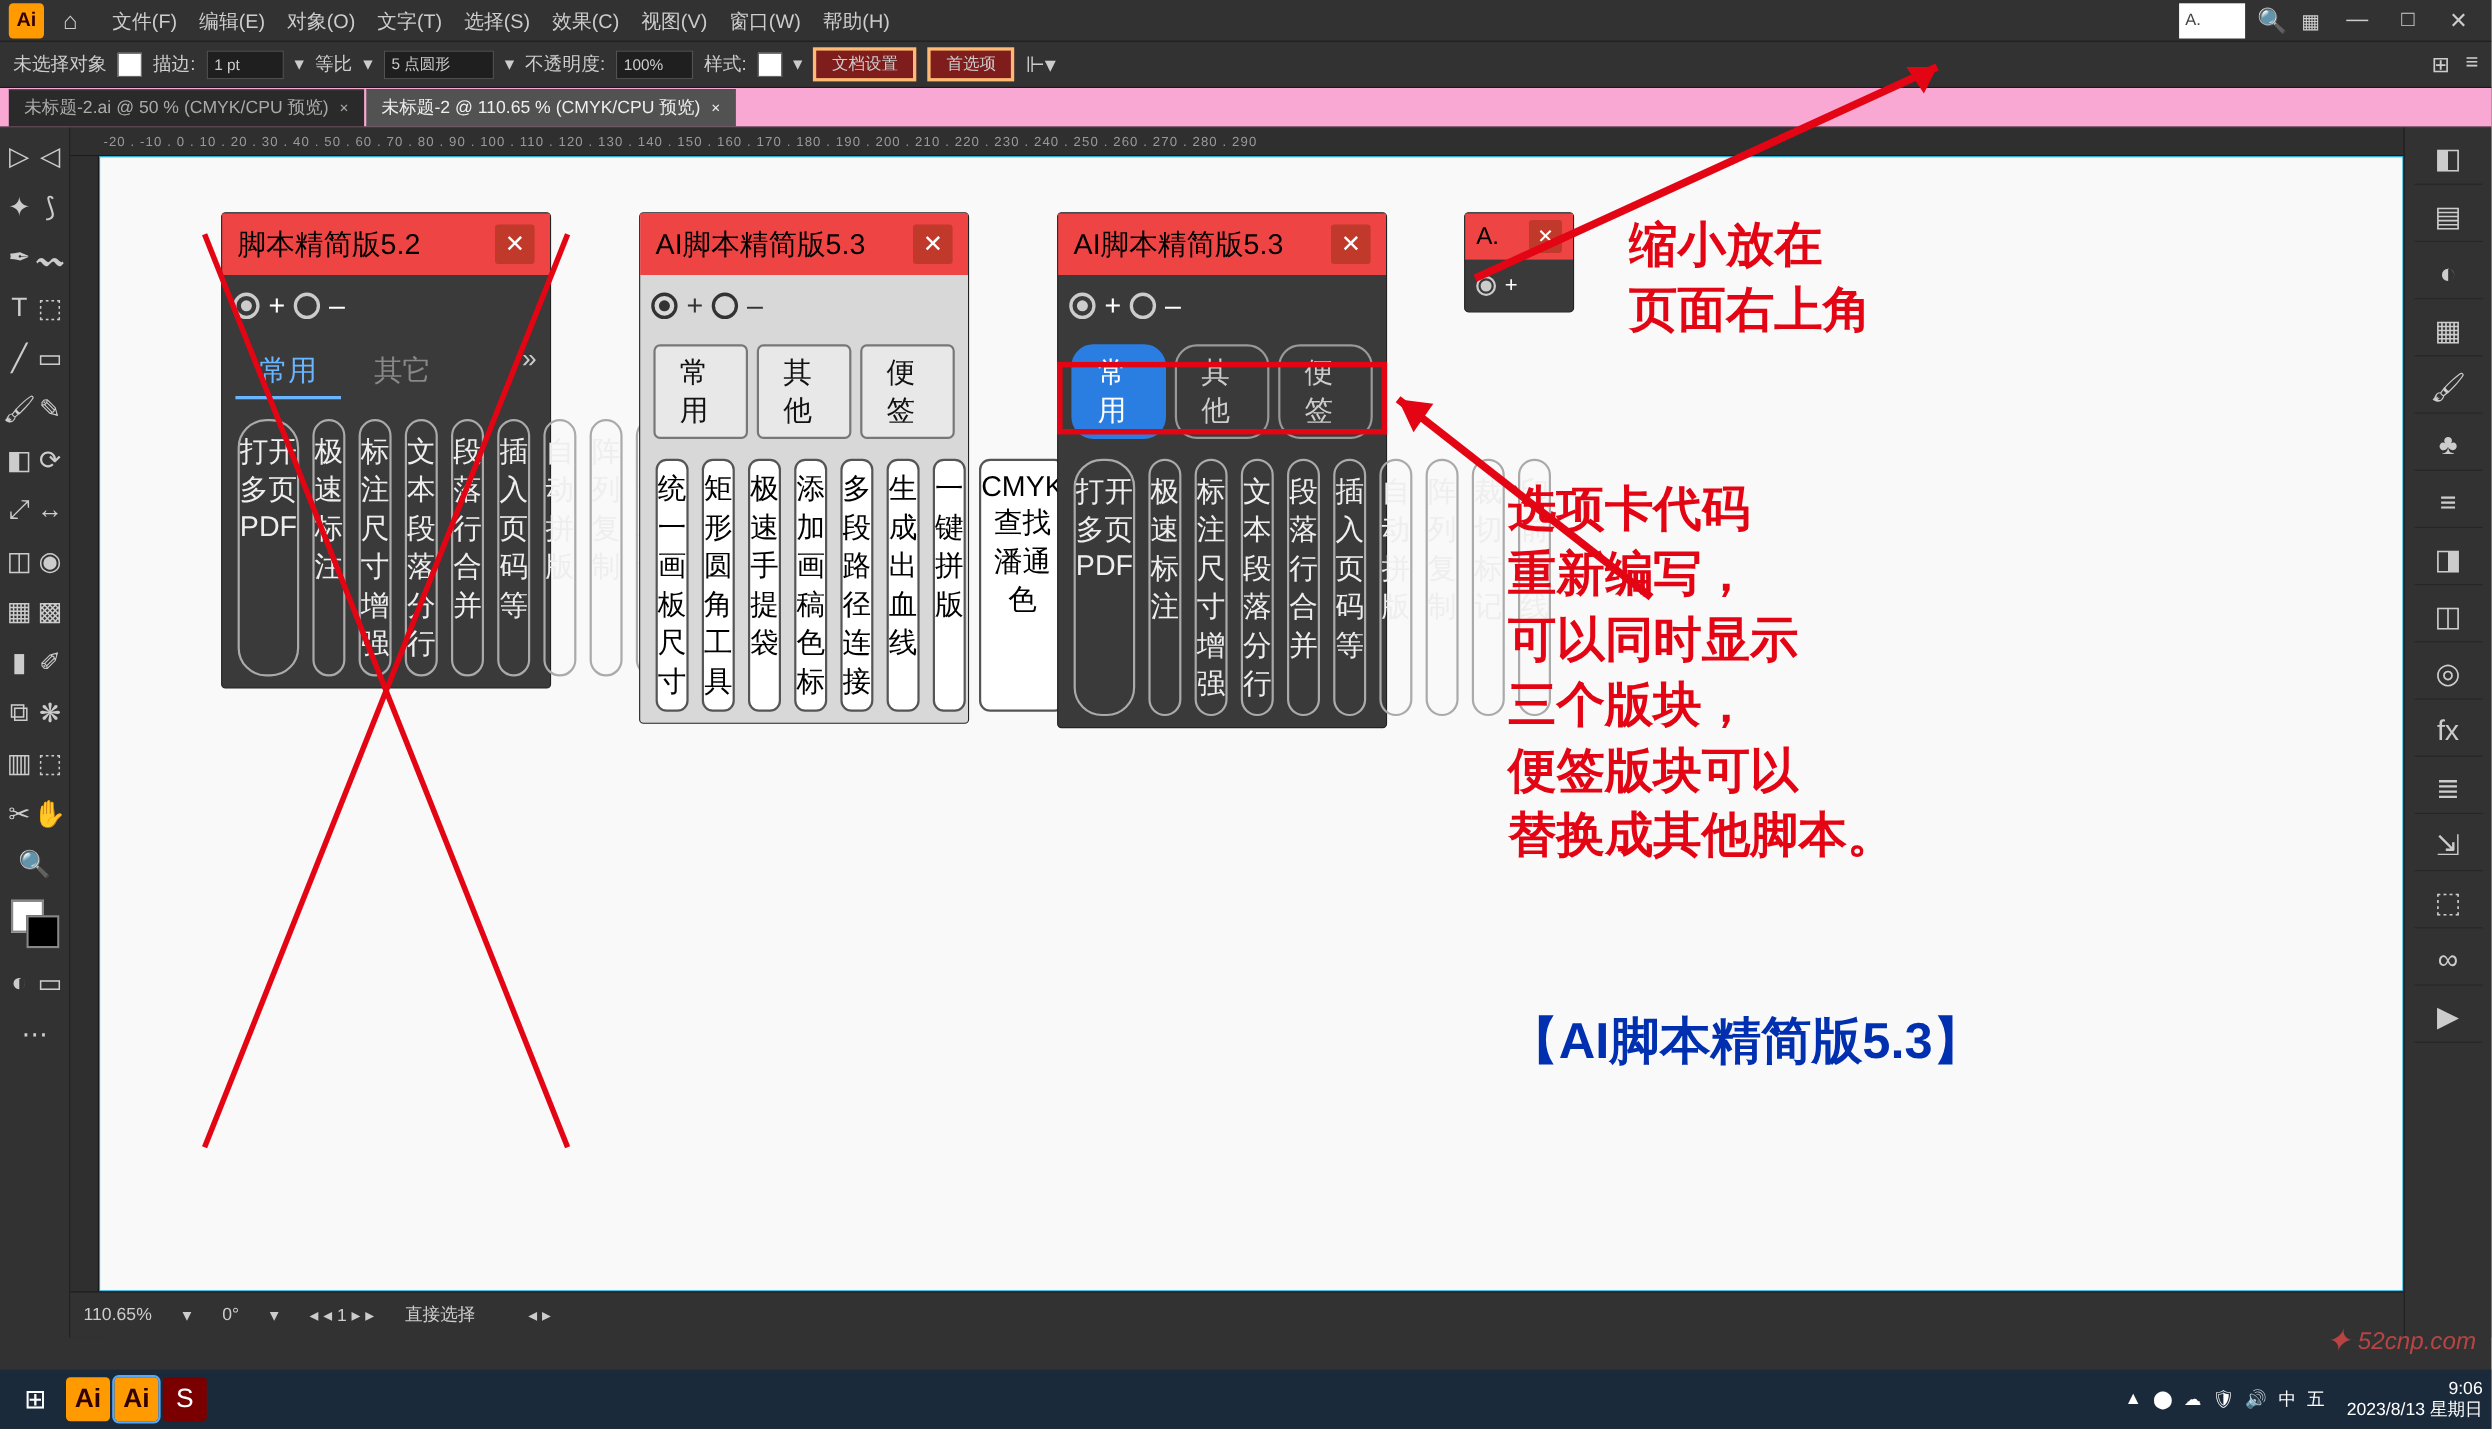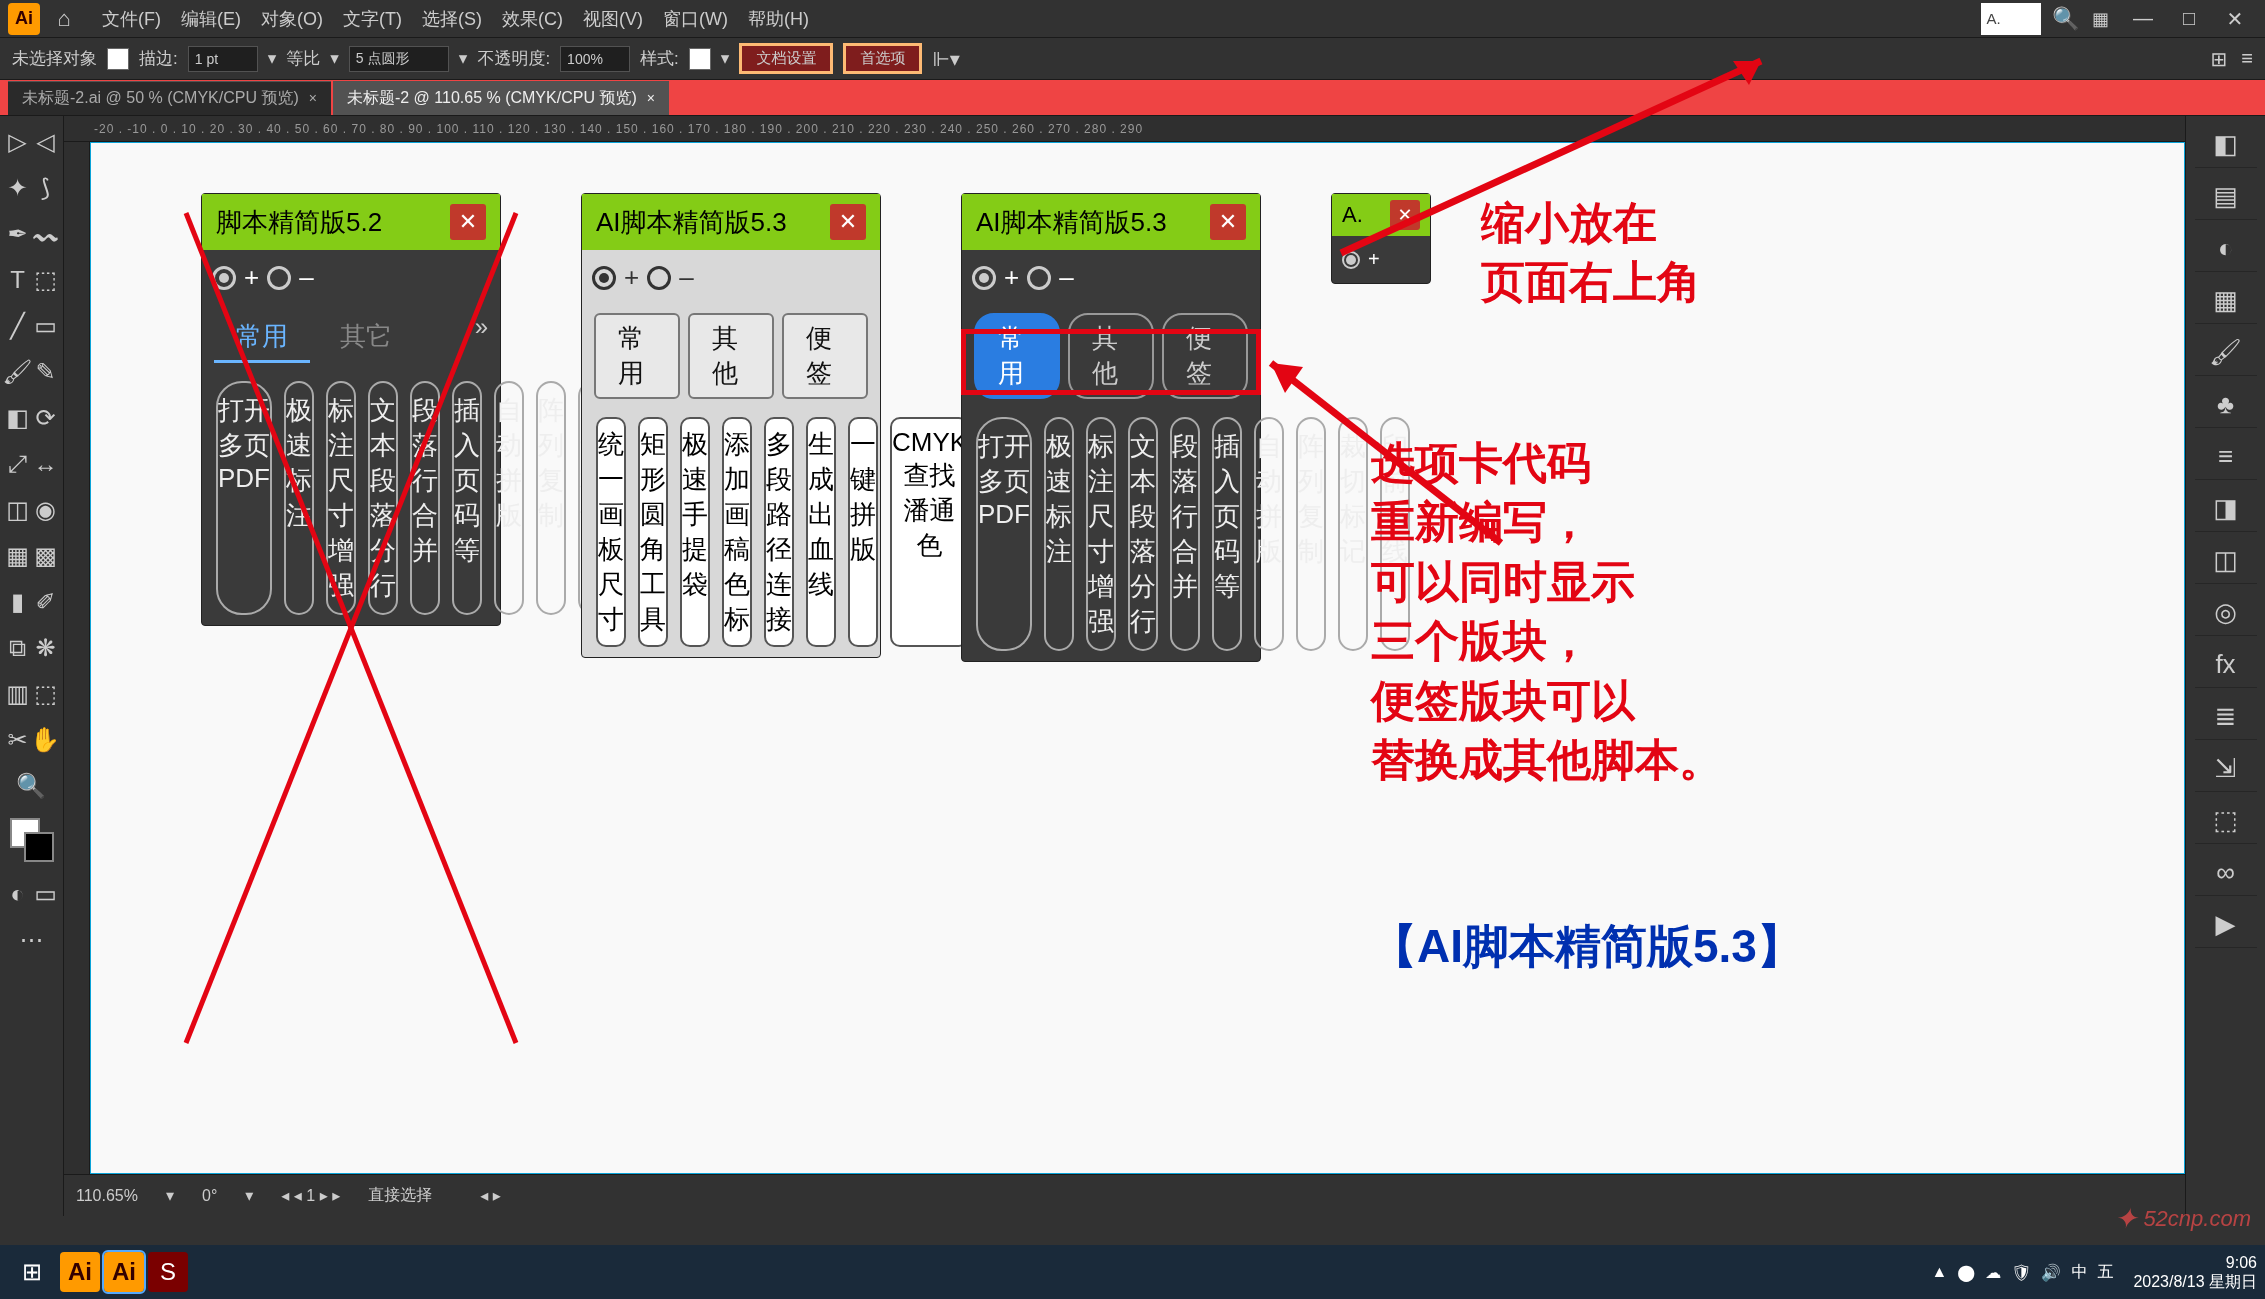--- a/index.html
+++ b/index.html
@@ -6,42 +6,42 @@
 body{background:#323232;width:2265px;height:1299px;overflow:hidden;position:relative}
 .menubar{height:38px;background:#323232;display:flex;align-items:center;padding:0 8px;color:#ccc;font-size:18px;border-bottom:1px solid #1a1a1a}
 .menubar .logo{width:32px;height:32px;background:#ff9a00;color:#330000;font-weight:bold;font-size:18px;display:flex;align-items:center;justify-content:center;border-radius:4px;margin-right:8px}
 .menubar .home{width:32px;height:32px;margin-right:12px;display:flex;align-items:center;justify-content:center;font-size:22px}
 .menubar .menu-item{padding:0 10px;cursor:pointer}
 .menubar .right{margin-left:auto;display:flex;align-items:center;gap:12px}
 .controlbar{height:42px;background:#323232;display:flex;align-items:center;padding:0 12px;color:#ccc;font-size:17px;gap:10px;border-bottom:1px solid #1a1a1a}
 .ctrl-input{background:#1f1f1f;border:1px solid #525252;height:26px;padding:0 6px;color:#ccc;font-size:14px}
 .ctrl-swatch{width:22px;height:22px;background:#fff;border:1px solid #666}
 .ctrl-btn{background:#7f1d1d;border:3px solid #fdba74;padding:3px 14px;color:#ccc;font-size:15px}
-.tabbar{height:36px;background:#ef4444;display:flex;align-items:flex-end;padding-left:8px;color:#aaa;font-size:16px;border-bottom:1px solid #1a1a1a}
+.tabbar{height:36px;background:#f9a8d4;display:flex;align-items:flex-end;padding-left:8px;color:#aaa;font-size:16px;border-bottom:1px solid #1a1a1a}
 .doc-tab{padding:6px 14px;background:#2a2a2a;margin-right:2px;border-top:1px solid #525252;cursor:pointer}
 .doc-tab.active{background:#525252;color:#eee}
 .doc-tab .x{margin-left:10px;font-size:14px}
 .workspace{position:relative;height:1100px;display:flex}
 .tool-left{width:64px;background:#323232;border-right:1px solid #1a1a1a;display:flex;flex-direction:column;align-items:center;padding-top:4px;gap:2px}
 .tool-left .tool{width:56px;height:44px;color:#ccc;display:flex;align-items:center;justify-content:center;font-size:24px;cursor:pointer;flex-shrink:0}
 .tool-left .tool.pair{display:flex;gap:2px}
 .tool-left .tool.pair>div{width:26px;height:40px;display:flex;align-items:center;justify-content:center}
 .tool-left .fill{width:44px;height:44px;position:relative;margin-top:8px}
 .tool-left .fill .f1{position:absolute;width:30px;height:30px;background:#fff;border:2px solid #888;top:0;left:0}
 .tool-left .fill .f2{position:absolute;width:30px;height:30px;background:#000;border:2px solid #888;bottom:0;right:0}
 .ruler-top{position:absolute;left:64px;right:80px;top:0;height:26px;background:#2f2f2f;border-bottom:1px solid #1a1a1a;color:#999;font-size:12px;overflow:hidden}
 .ruler-top .ticks{position:absolute;left:30px;top:6px;white-space:nowrap;letter-spacing:1px}
 .ruler-left{position:absolute;left:64px;top:26px;bottom:0;width:26px;background:#2f2f2f;border-right:1px solid #1a1a1a}
 .canvas{position:absolute;left:90px;top:26px;right:80px;bottom:42px;background:#f9f9f9;border:1px solid #0aa3d8}
 .panel-right{width:80px;background:#323232;border-left:1px solid #1a1a1a;position:absolute;right:0;top:0;bottom:0;display:flex;flex-direction:column;align-items:center;padding-top:6px;gap:6px}
 .panel-right .ric{width:62px;height:46px;color:#ccc;display:flex;align-items:center;justify-content:center;font-size:26px;cursor:pointer;border-bottom:1px solid #262626}
 .statusbar{position:absolute;left:64px;right:80px;bottom:0;height:42px;background:#323232;color:#ccc;font-size:16px;display:flex;align-items:center;padding:0 12px;border-top:1px solid #1a1a1a;gap:28px}
 
 .sp{position:absolute;background:#3a3a3a;border:1px solid #222;border-radius:4px;color:#fff}
-.sp .hdr{background:#84cc16;color:#000;padding:10px 14px;font-size:26px;display:flex;align-items:center;justify-content:space-between}
+.sp .hdr{background:#ef4444;color:#000;padding:10px 14px;font-size:26px;display:flex;align-items:center;justify-content:space-between}
 .sp .closebtn{width:36px;height:36px;background:#c0392b;color:#fff;display:flex;align-items:center;justify-content:center;font-size:22px;border-radius:3px;cursor:pointer}
 .sp .radios{display:flex;align-items:center;padding:12px 10px;gap:8px;font-size:26px}
 .radio{width:24px;height:24px;border:3px solid #ccc;border-radius:50%;display:inline-flex;align-items:center;justify-content:center}
 .radio.on::after{content:"";width:10px;height:10px;background:#ccc;border-radius:50%}
 .sp.light{background:#d8d8d8}
 .sp.light .radio{border-color:#333}
 .sp.light .radio.on::after{background:#333}
 .sp .tabs{display:flex;padding:8px 12px;gap:8px}
 .sp .tab{padding:6px 22px;border-radius:20px;font-size:26px;border:2px solid #999;color:#ccc;cursor:pointer}
 .sp.light .tab{background:#e8e8e8;border:2px solid #777;color:#111;border-radius:6px}

